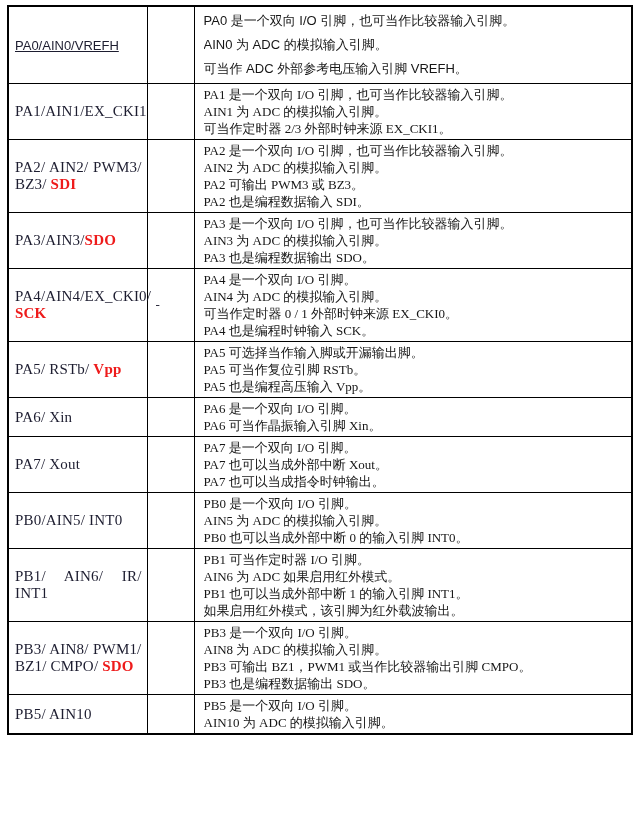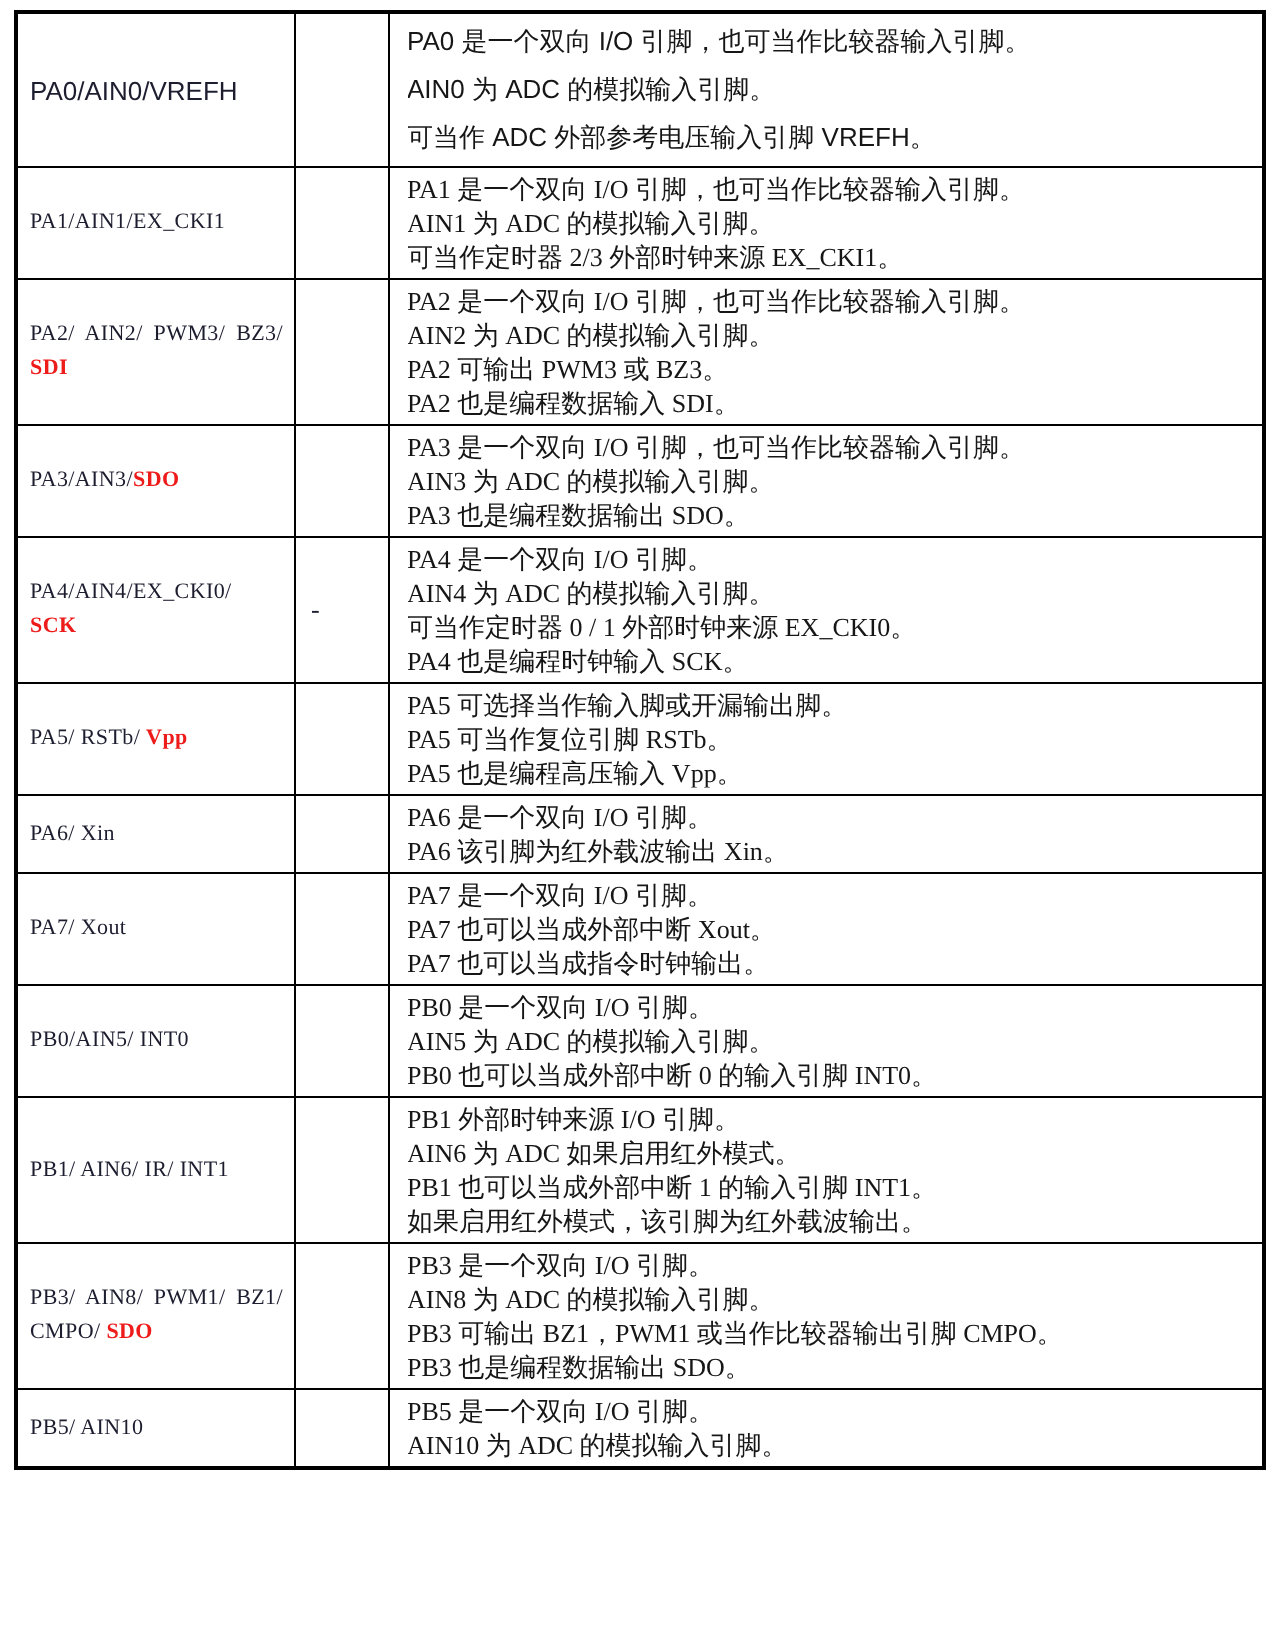--- a/index.html
+++ b/index.html
@@ -21,40 +21,40 @@
   col.c-pin  { width: 139px; }
   col.c-mid  { width: 47px; }
   col.c-desc { width: 438px; }
   td {
     border: 1px solid var(--line);
     vertical-align: middle;
     padding: 0;
   }
   td.pin {
     padding: 2px 5px 2px 6px;
-    font-size: 11px;
+    font-size: 15px;
     line-height: 17px;
     color: var(--pin-ink);
     text-align: justify;
     letter-spacing: 0.2px;
   }
   td.mid {
     padding: 2px 2px 2px 8px;
     font-size: 13px;
     color: var(--pin-ink);
   }
   td.desc {
     padding: 2px 6px 2px 9px;
     font-size: 13px;
     line-height: 17px;
     color: var(--ink);
   }
   td.desc .line { white-space: nowrap; overflow: hidden; }
   tr.sans td { font-family: "Liberation Sans", sans-serif; }
-  tr.sans td.pin { font-size: 13px; letter-spacing: 0; }
+  tr.sans td.pin { font-size: 13px; letter-spacing: 0; text-decoration: underline; }
   tr.sans td.desc { line-height: 24px; font-size: 13px; }
   .red { color: var(--accent-red); font-weight: bold; }
 </style>
 </head>
 <body style="background: rgb(255, 255, 255);">
 
 <div class="page-wrap">
   <table class="pin-table">
     <colgroup>
       <col class="c-pin">
@@ -116,21 +116,21 @@
             <div class="line">PA5 可选择当作输入脚或开漏输出脚。</div>
             <div class="line">PA5 可当作复位引脚 RSTb。</div>
             <div class="line">PA5 也是编程高压输入 Vpp。</div>
           </td>
         </tr>
         <tr>
           <td class="pin"><span class="">PA6/ Xin</span></td>
           <td class="mid"></td>
           <td class="desc">
             <div class="line">PA6 是一个双向 I/O 引脚。</div>
-            <div class="line">PA6 该引脚为红外载波输出 Xin。</div>
+            <div class="line">PA6 可当作晶振输入引脚 Xin。</div>
           </td>
         </tr>
         <tr>
           <td class="pin"><span class="">PA7/ Xout</span></td>
           <td class="mid"></td>
           <td class="desc">
             <div class="line">PA7 是一个双向 I/O 引脚。</div>
             <div class="line">PA7 也可以当成外部中断 Xout。</div>
             <div class="line">PA7 也可以当成指令时钟输出。</div>
           </td>
@@ -141,21 +141,21 @@
           <td class="desc">
             <div class="line">PB0 是一个双向 I/O 引脚。</div>
             <div class="line">AIN5 为 ADC 的模拟输入引脚。</div>
             <div class="line">PB0 也可以当成外部中断 0 的输入引脚 INT0。</div>
           </td>
         </tr>
         <tr>
           <td class="pin"><span class="">PB1/ AIN6/ IR/ INT1</span></td>
           <td class="mid"></td>
           <td class="desc">
-            <div class="line">PB1 外部时钟来源 I/O 引脚。</div>
+            <div class="line">PB1 可当作定时器 I/O 引脚。</div>
             <div class="line">AIN6 为 ADC 如果启用红外模式。</div>
             <div class="line">PB1 也可以当成外部中断 1 的输入引脚 INT1。</div>
             <div class="line">如果启用红外模式，该引脚为红外载波输出。</div>
           </td>
         </tr>
         <tr>
           <td class="pin"><span class="">PB3/ AIN8/ PWM1/ BZ1/ CMPO/ </span><span class="red">SDO</span></td>
           <td class="mid"></td>
           <td class="desc">
             <div class="line">PB3 是一个双向 I/O 引脚。</div>

